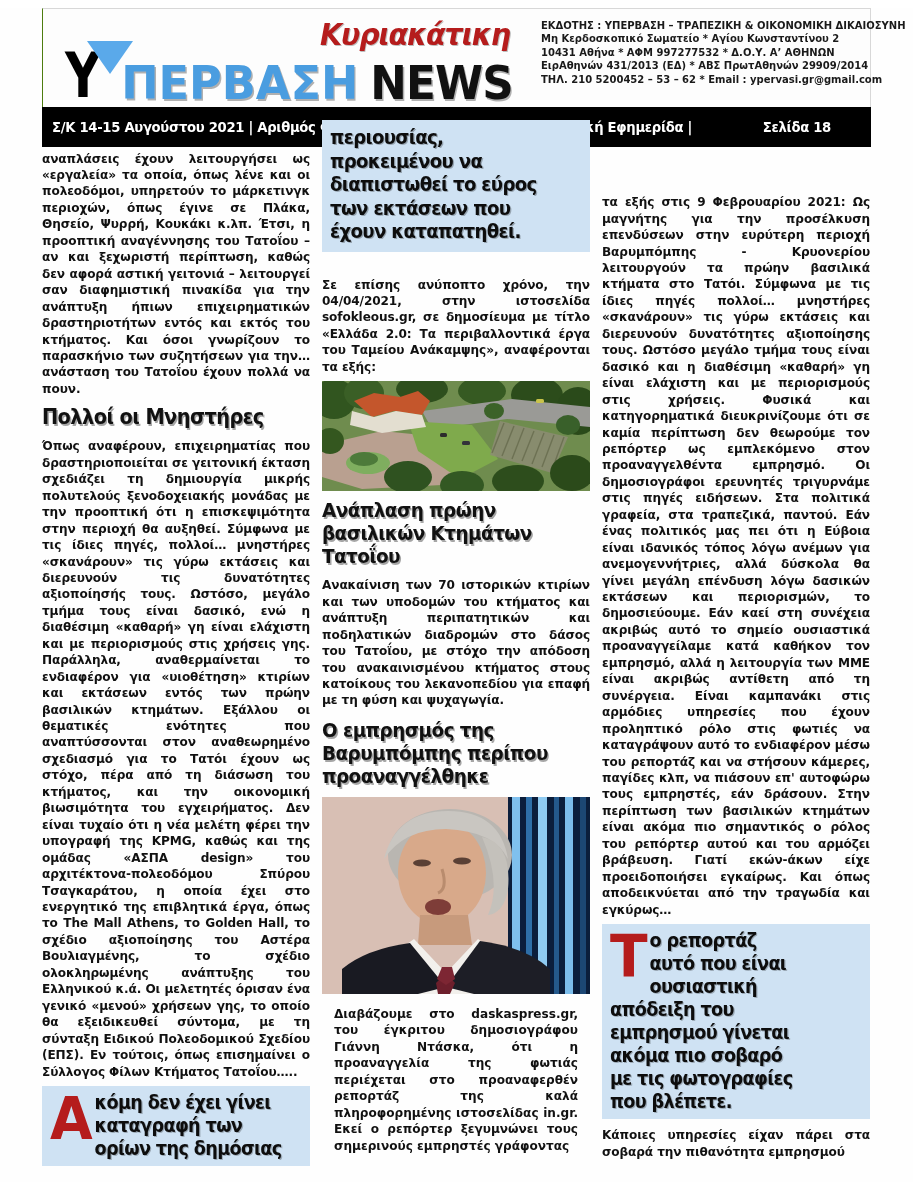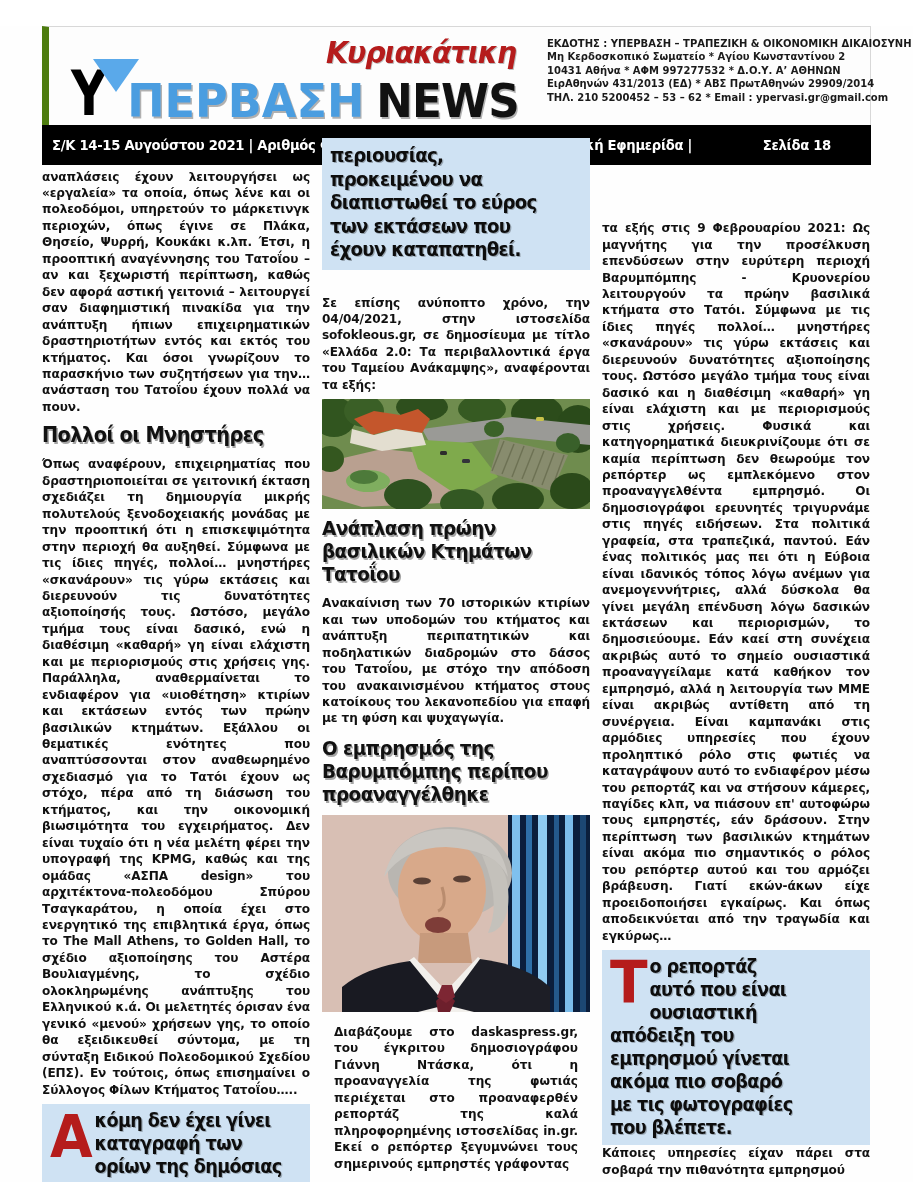--- a/index.html
+++ b/index.html
@@ -19,24 +19,24 @@
     width: 913px;
     height: 1182px;
     background: #fefefe;
     box-sizing: border-box;
     padding: 0;
   }
 
   
   .masthead {
     position: relative;
-    margin: 26px 42px 0 42px;
+    margin: 8px 42px 0 42px;
     height: 98px;
     border-top: 1px solid #d8d8d8;
-    border-left: 7px solid #4d7c0f;
+    border-left: 1px solid #4d7c0f;
     border-right: 1px solid #d8d8d8;
     background: #fdfdfd;
     display: flex;
     align-items: flex-start;
   }
   .logo-block {
     position: relative;
     width: 490px;
     height: 98px;
     flex: 0 0 490px;
@@ -420,17 +420,17 @@
           <div>ο ρεπορτάζ</div>
           <div>αυτό που είναι</div>
           <div>ουσιαστική</div>
           <div>απόδειξη του</div>
           <div>εμπρησμού γίνεται</div>
           <div>ακόμα πιο σοβαρό</div>
           <div>με τις φωτογραφίες</div>
           <div>που βλέπετε.</div>
         </div>
       </div>
-      <p class="body-text bold" style="margin-top:0;">Κάποιες υπηρεσίες είχαν πάρει στα σοβαρά την πιθανότητα εμπρησμού</p>
+      <p class="body-text bold" style="margin-top:8px;">Κάποιες υπηρεσίες είχαν πάρει στα σοβαρά την πιθανότητα εμπρησμού</p>
     </div>
 
   </div>
 </div>
 
 </body></html>

